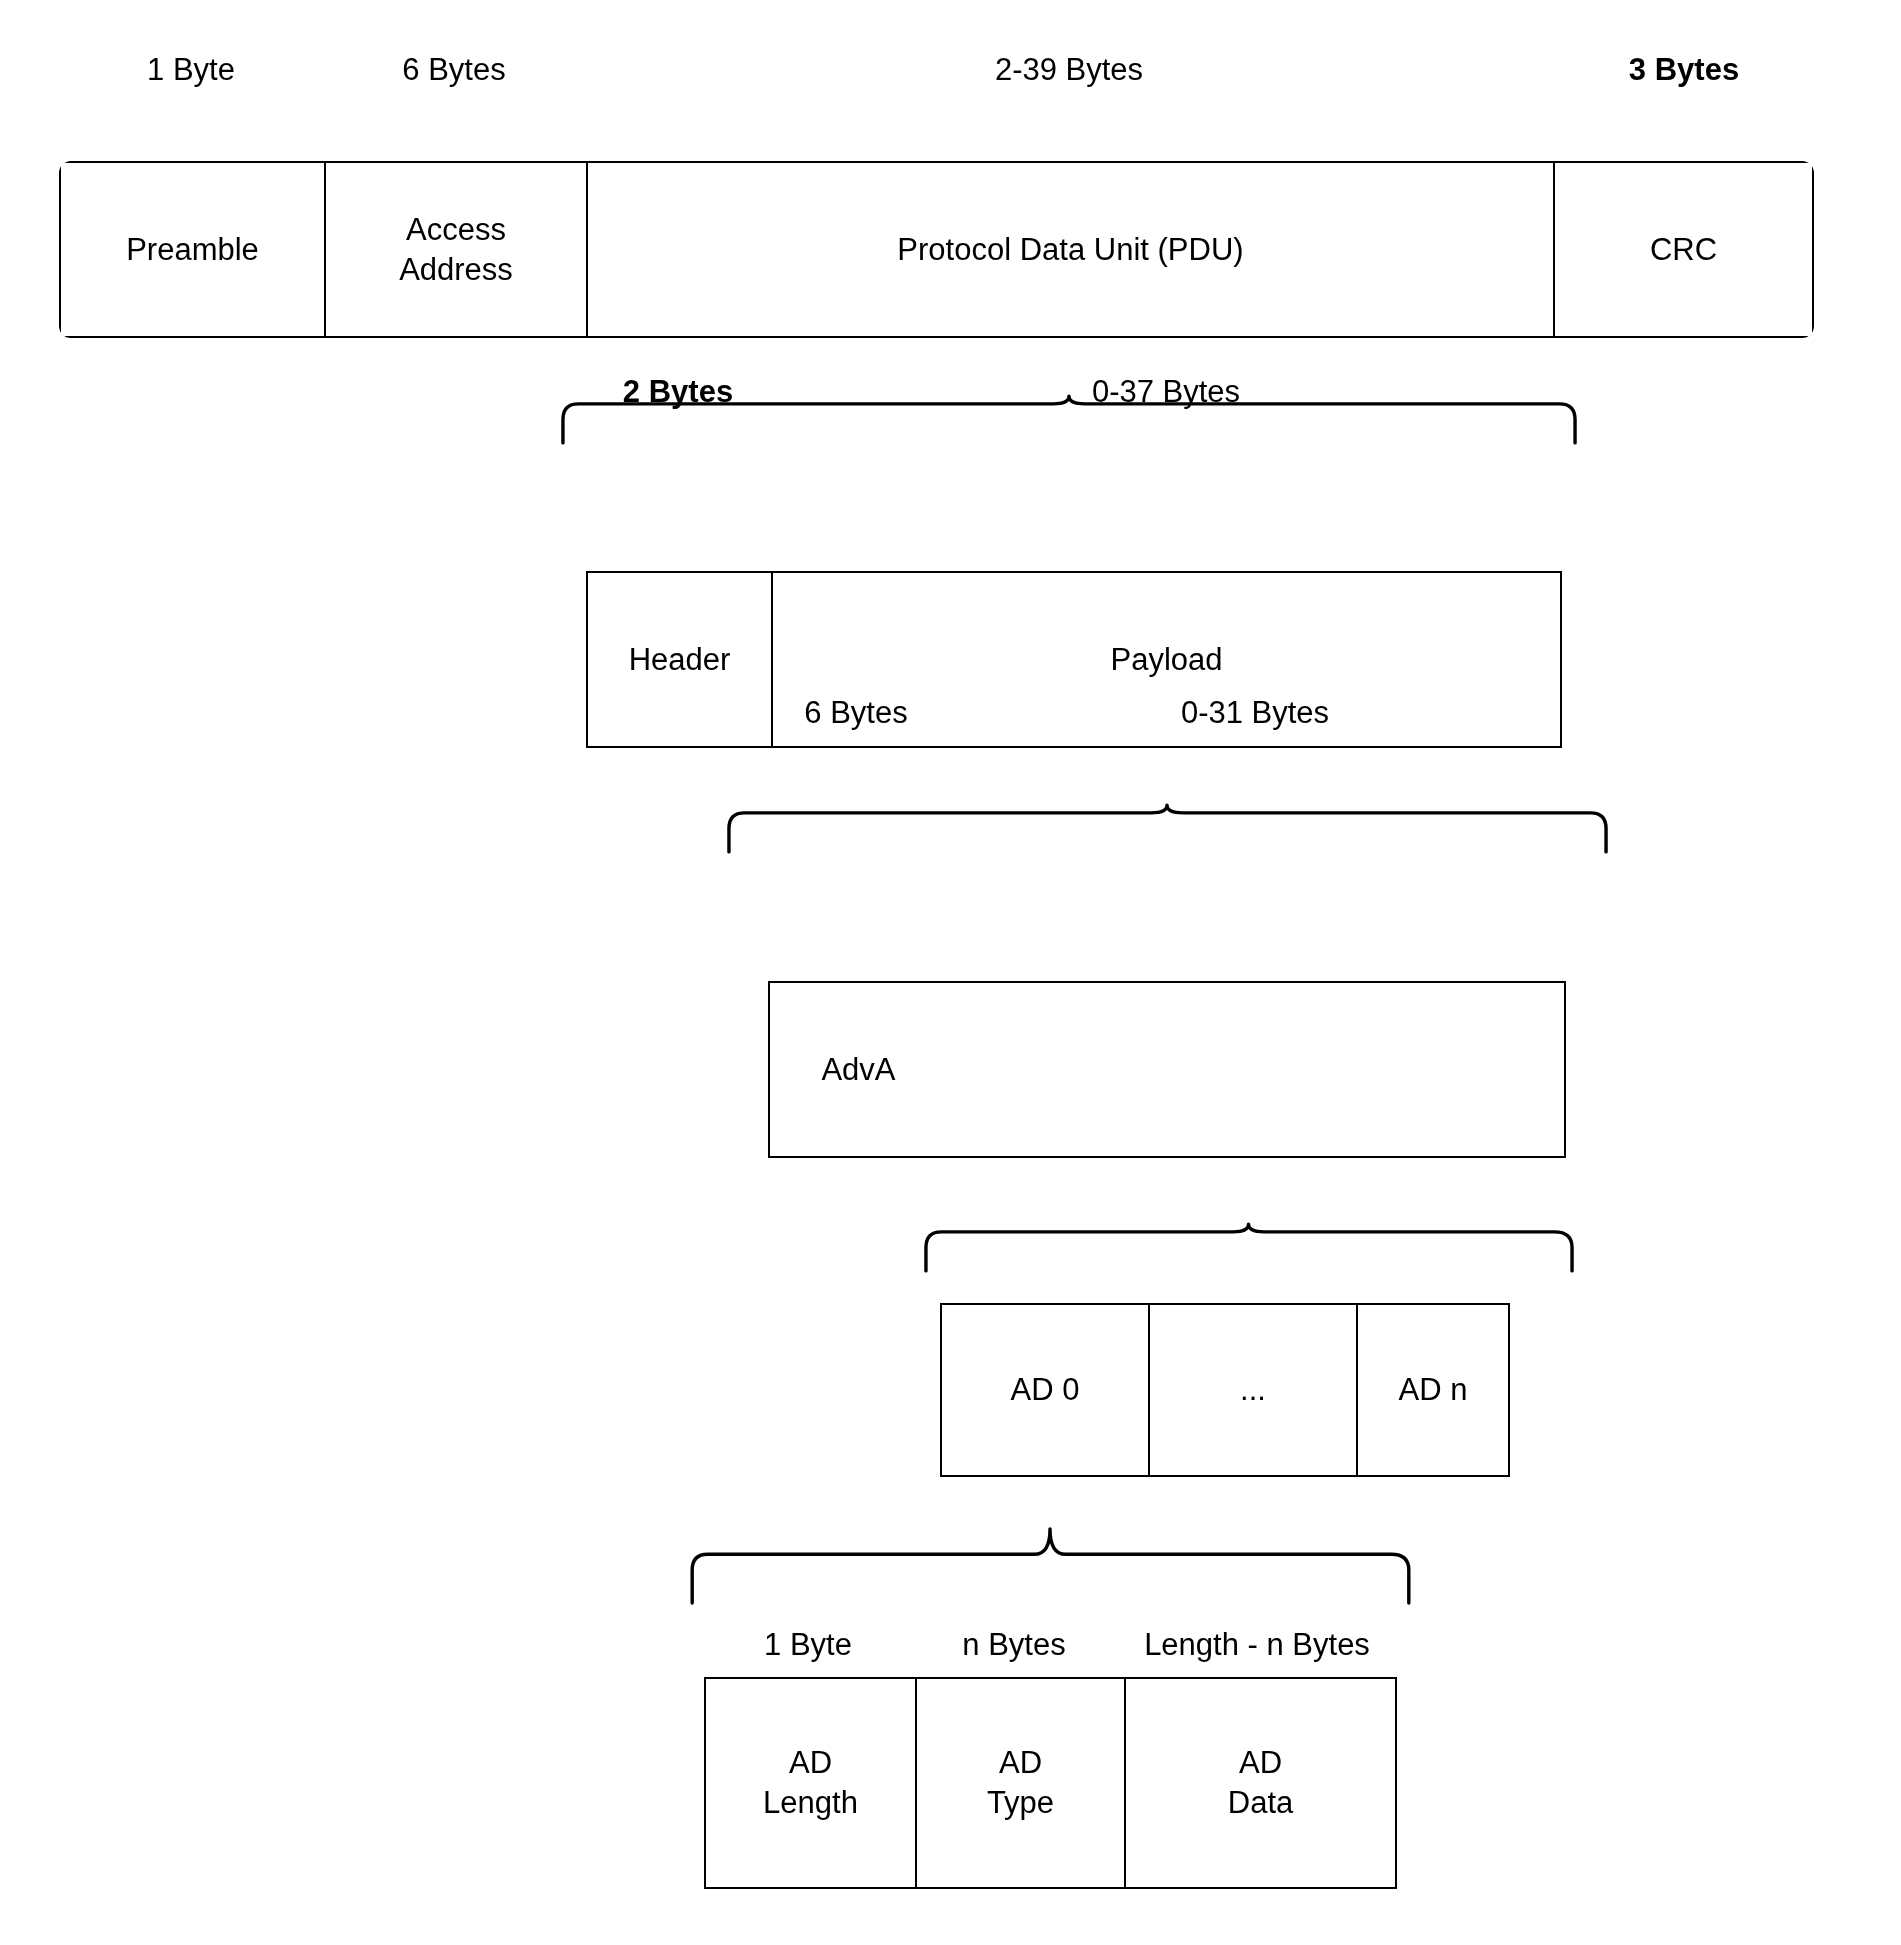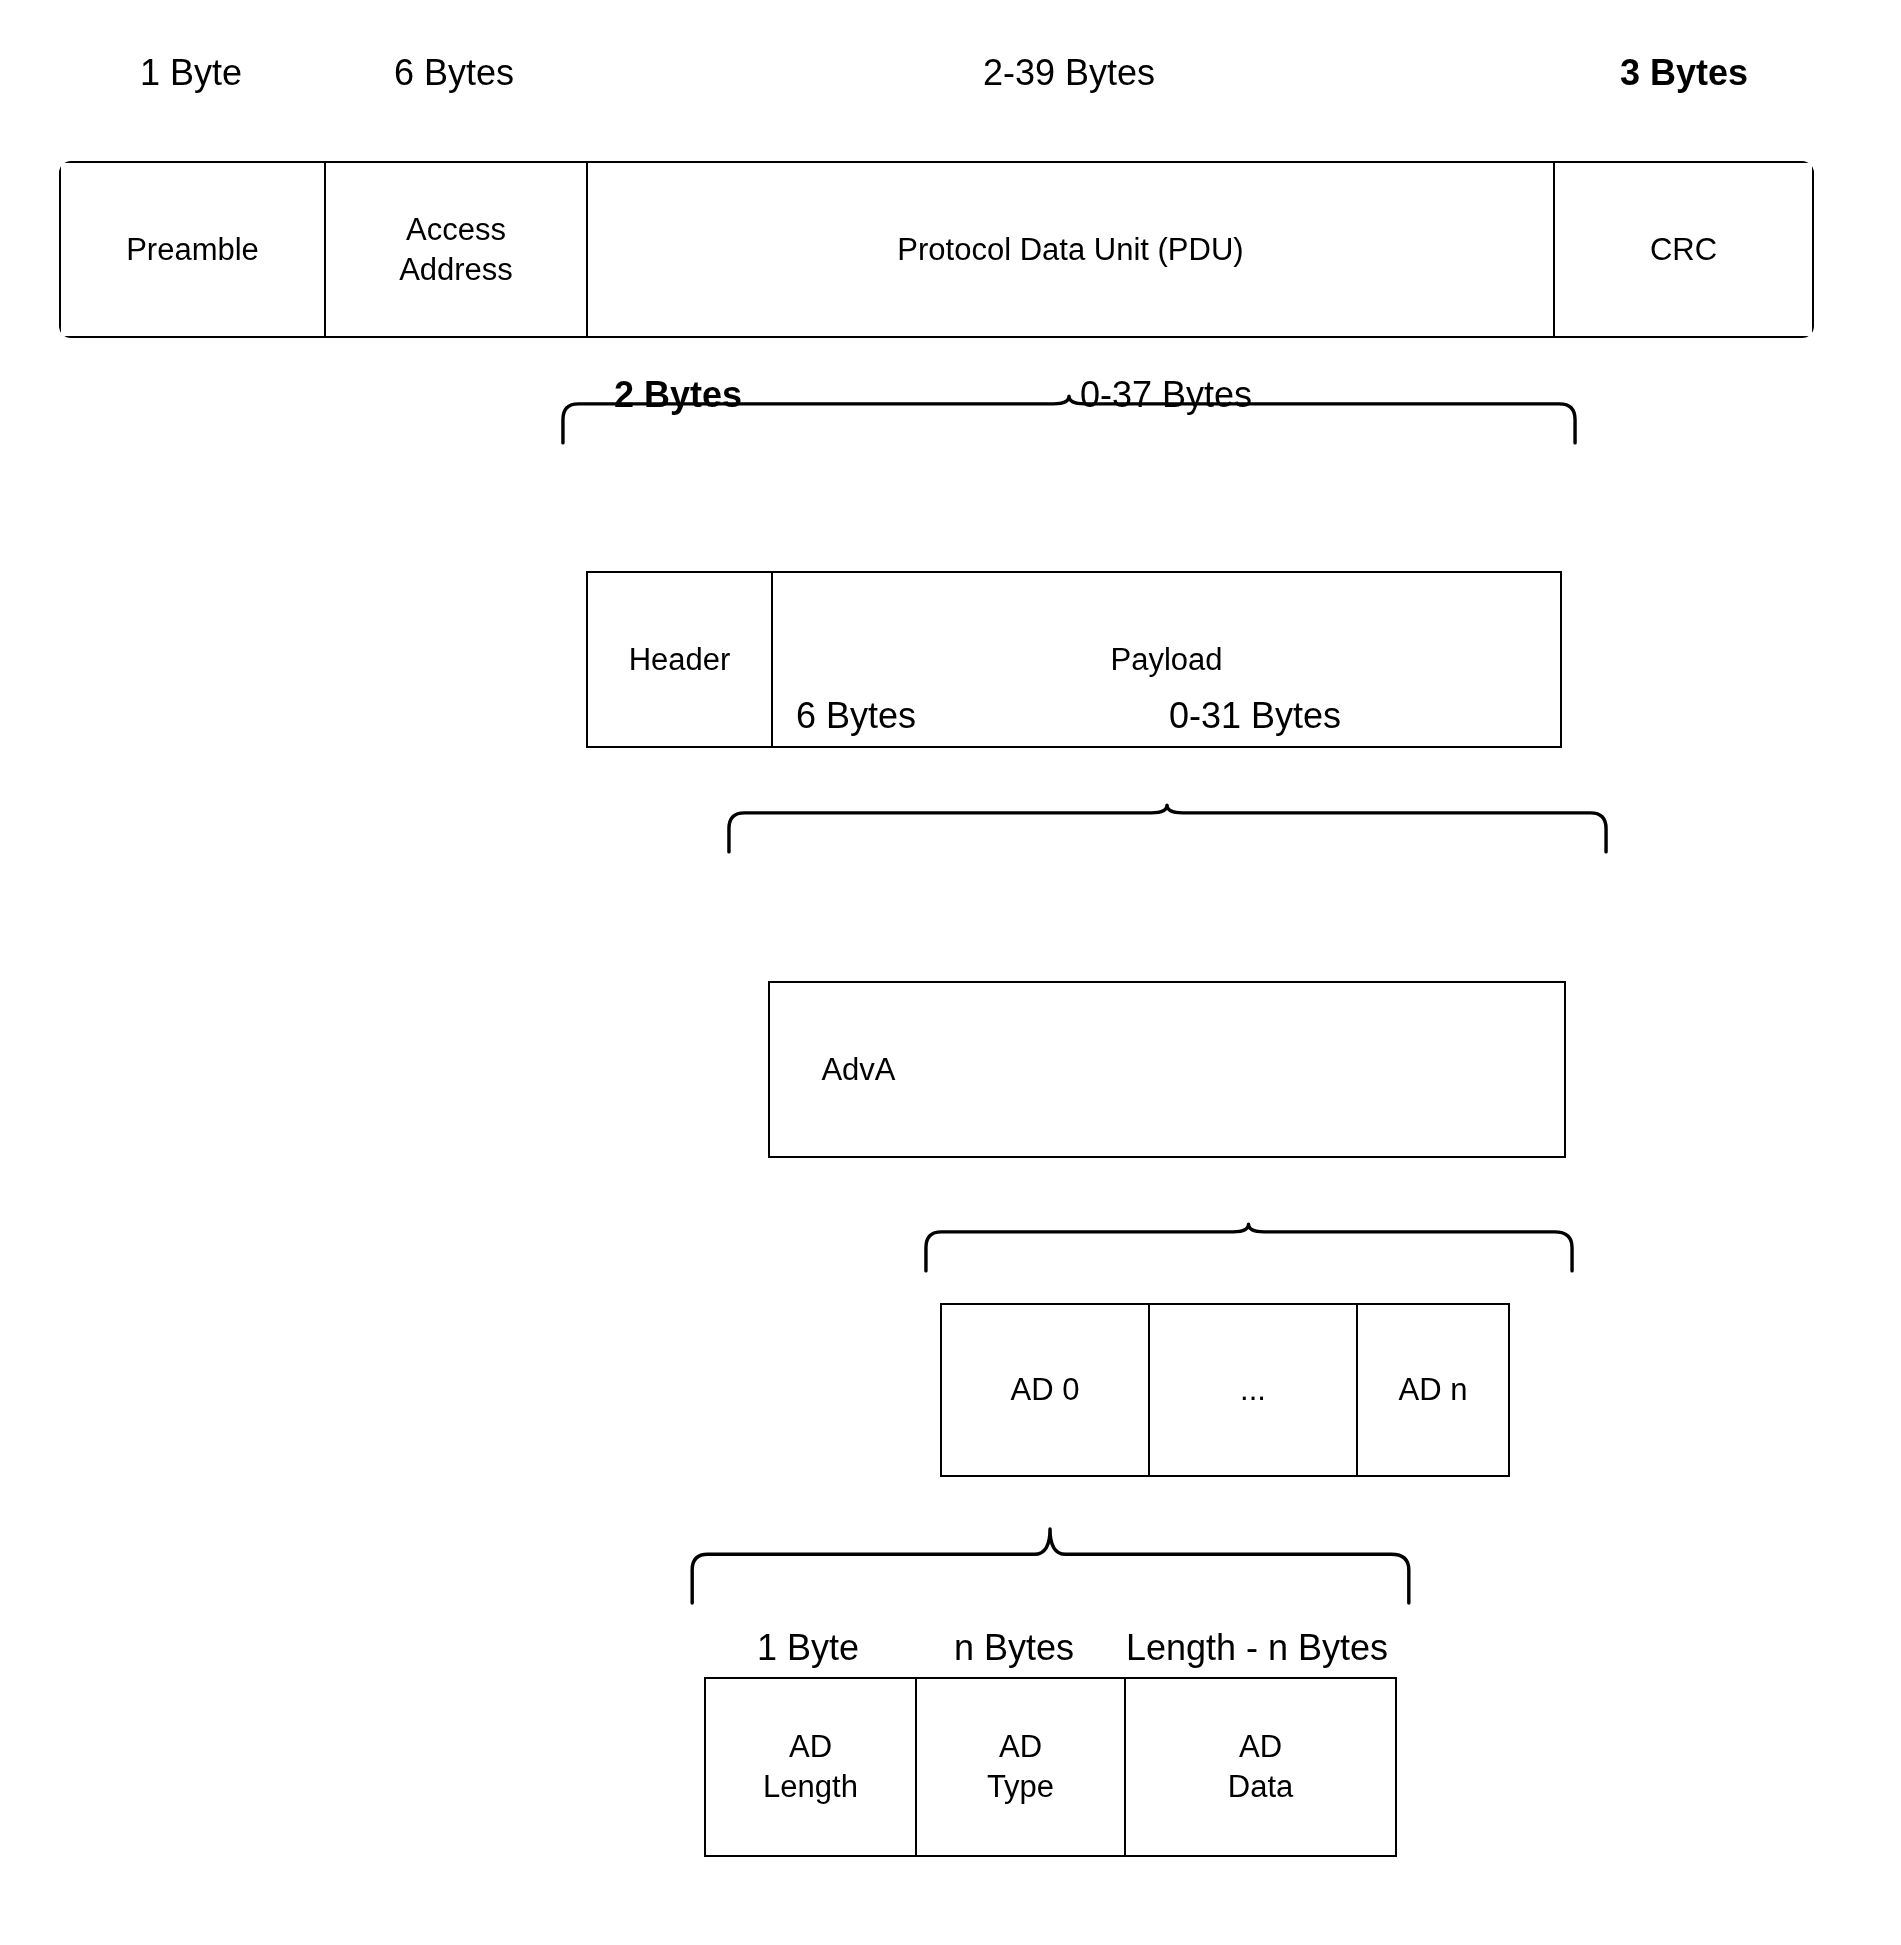--- a/index.html
+++ b/index.html
@@ -37,21 +37,21 @@
     background: #ffffff;
     border-left: 2.9px solid #000000;
     white-space: pre-line;
     overflow: hidden;
   }
   .pkt-field:first-child {
     border-left: none;
   }
   .size-label {
     position: absolute;
-    font-size: 36px;
+    font-size: 31px;
     line-height: 1.2;
     color: #000000;
     text-align: center;
     white-space: nowrap;
     transform: translateX(-50%);
   }
   .brace {
     position: absolute;
   }
   .brace svg {
@@ -119,21 +119,21 @@
   <div class="brace" style="left:690px; top:1527px; width:721px; height:78px;">
     <svg width="721" height="78" viewBox="0 0 739 80">
       <path d="M 2,78 L 2,44 Q 2,28 18,28 L 353,28 Q 369,28 369,2 Q 369,28 385,28 L 719,28 Q 737,28 737,44 L 737,78" fill="none" stroke="#000000" stroke-width="3.5" stroke-linecap="round" stroke-linejoin="round"></path>
     </svg>
   </div>
 
   <div class="size-label" style="left:808px; top:1626px;">1 Byte</div>
   <div class="size-label" style="left:1014px; top:1626px;">n Bytes</div>
   <div class="size-label" style="left:1257px; top:1626px;">Length - n Bytes</div>
 
-  <div class="pkt-row" style="left:704px; top:1677px; width:693px; height:180px;">
+  <div class="pkt-row" style="left:704px; top:1677px; width:693px; height:212px;">
     <div class="pkt-field" style="width:209px;">AD
 Length</div>
     <div class="pkt-field" style="width:209px;">AD
 Type</div>
     <div class="pkt-field" style="flex:1 1 auto;">AD
 Data</div>
   </div>
 
 </div>
 

